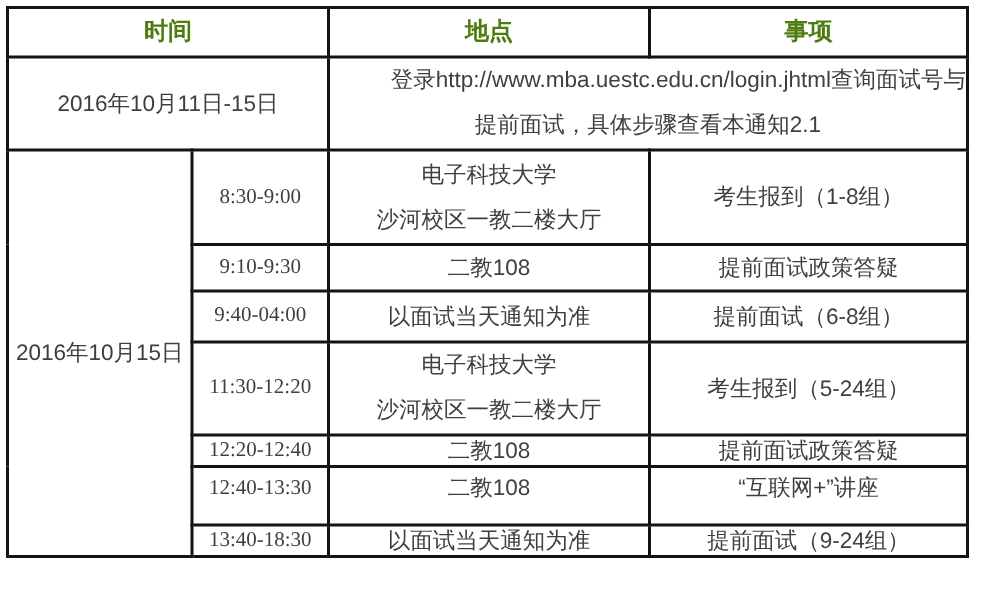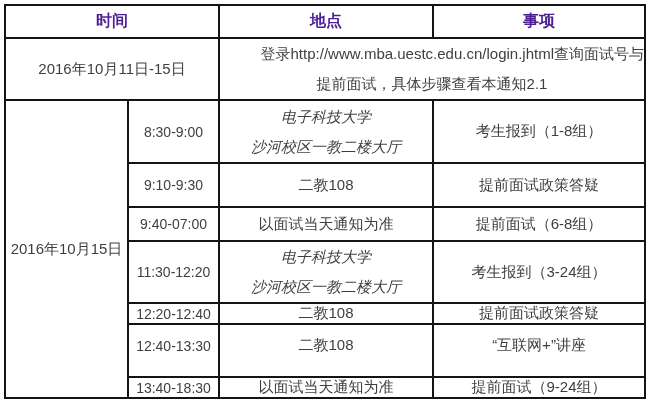--- a/index.html
+++ b/index.html
@@ -21,36 +21,36 @@
   table.schedule th,
   table.schedule td {
     border: 2px solid #141414;
     text-align: center;
     vertical-align: middle;
     overflow: hidden;
   }
   table.schedule th {
     font-size: 16px;
     font-weight: bold;
-    color: #4c1d95;
+    color: #4d7c0f;
   }
-  td.time-col { font-size: 14px; letter-spacing: 0px; }
+  td.time-col { font-size: 14px; letter-spacing: 0px; font-family: Liberation Serif, serif; }
   td.login-cell { line-height: 30px; }
   td.login-cell .line1 { text-align: right; white-space: nowrap; }
   td.login-cell .line2 { text-align: center; }
-  td.place-cell div { line-height: 30px; font-style: italic; }
+  td.place-cell div { line-height: 30px; }
   td.pad-b { padding-bottom: 10px; }
   tr.r-head   { height: 33px; }
   tr.r-login  { height: 61px; padding-left: 35px; }
   tr.r1 { height: 63px; }
-  tr.r2 { height: 44px; margin-left: 12px; }
+  tr.r2 { height: 31px; margin-left: 12px; }
   tr.r3 { height: 34px; }
   tr.r4 { height: 62px; }
   tr.r5 { height: 18px; }
-  tr.r6 { height: 53px; }
+  tr.r6 { height: 39px; }
   tr.r7 { height: 20px; }
 </style>
 </head>
 <body>
 
 <table class="schedule">
   <colgroup>
     <col style="width:123px">
     <col style="width:91px">
     <col style="width:214px">
@@ -82,32 +82,32 @@
     <td>考生报到（1-8组）</td>
   </tr>
 
   <tr class="r2">
     <td class="time-col">9:10-9:30</td>
     <td>二教108</td>
     <td>提前面试政策答疑</td>
   </tr>
 
   <tr class="r3">
-    <td class="time-col">9:40-07:00</td>
+    <td class="time-col">9:40-04:00</td>
     <td>以面试当天通知为准</td>
     <td>提前面试（6-8组）</td>
   </tr>
 
   <tr class="r4">
     <td class="time-col">11:30-12:20</td>
     <td class="place-cell">
       <div>电子科技大学</div>
       <div>沙河校区一教二楼大厅</div>
     </td>
-    <td>考生报到（3-24组）</td>
+    <td>考生报到（5-24组）</td>
   </tr>
 
   <tr class="r5">
     <td class="time-col">12:20-12:40</td>
     <td>二教108</td>
     <td>提前面试政策答疑</td>
   </tr>
 
   <tr class="r6">
     <td class="time-col pad-b">12:40-13:30</td>

